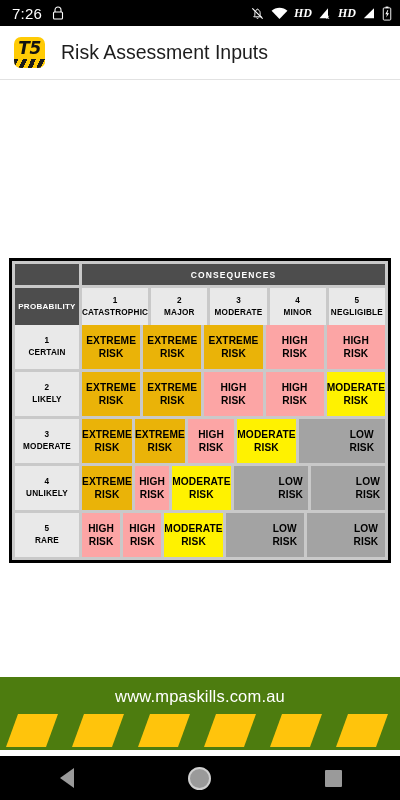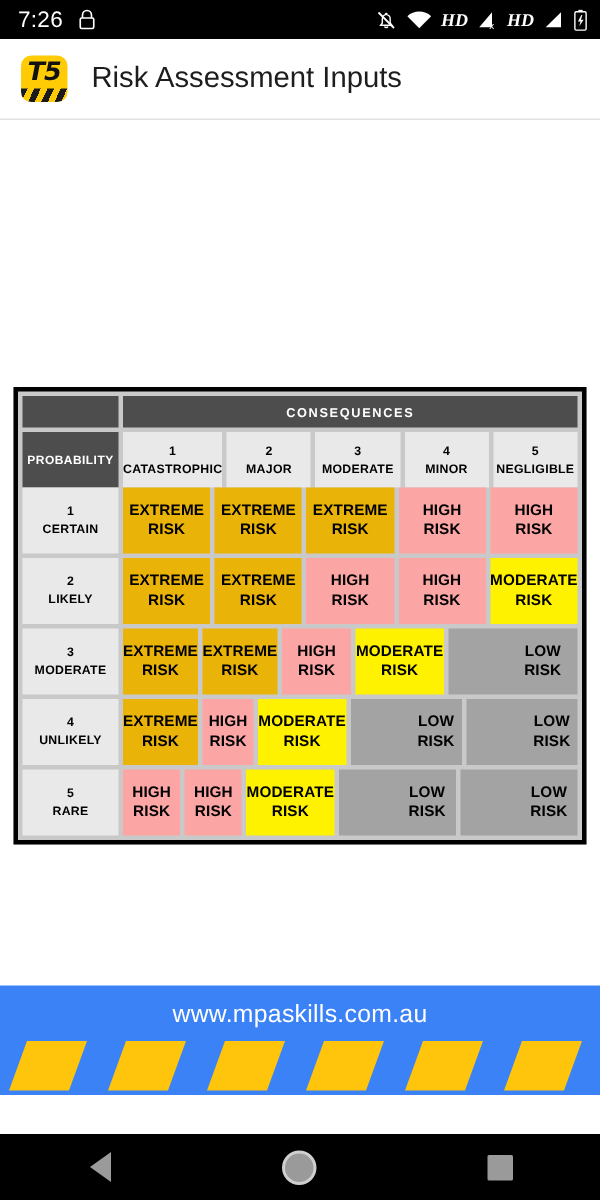--- a/index.html
+++ b/index.html
@@ -108,22 +108,22 @@
   }
   .nav-btn.left { margin-left: 49px; }
   .nav-btn.right { margin-right: 49px; margin-left: auto; }
   .next-label {
     position: absolute; left: 0; width: 100%; text-align: center;
     font-size: 16px; color: #2b2b2b;
   }
 
   
   .footer {
-    position: absolute; left: 0; top: 657px; width: 400px; height: 73px;
-    background: #3b82f6; overflow: hidden;
+    position: absolute; left: 0; top: 677px; width: 400px; height: 73px;
+    background: #4d7c0f; overflow: hidden;
   }
   .footer-url {
     color: #fff; text-align: center; font-size: 16.5px;
     padding-top: 10px; letter-spacing: .2px;
   }
   .footer-stripes {
     position: absolute; left: 0; bottom: 3px; width: 100%; height: 33px;
     display: flex; gap: 0;
   }
   .stripe {

